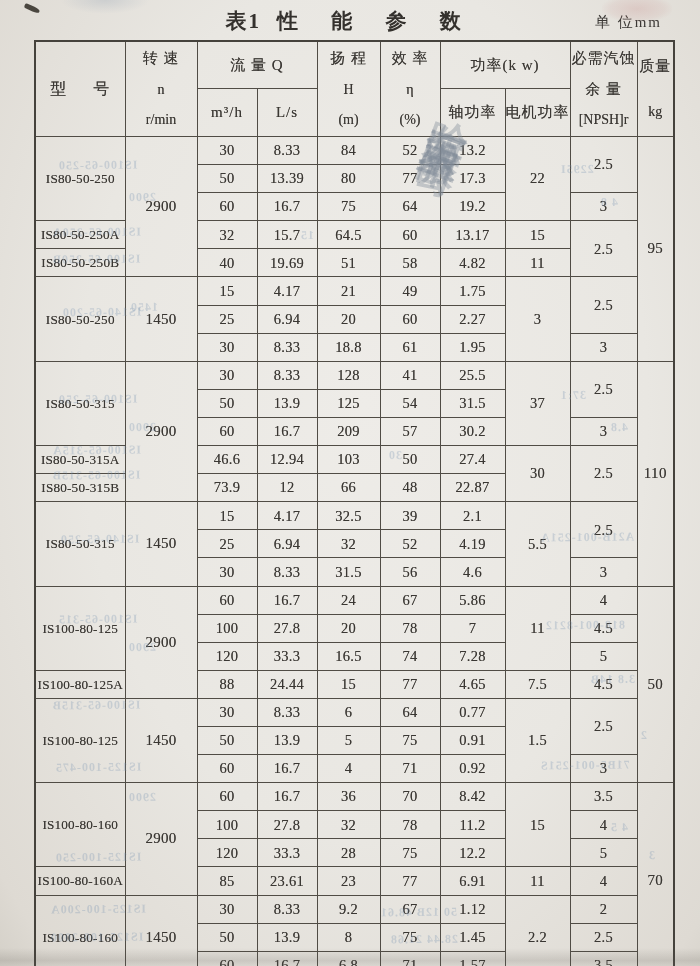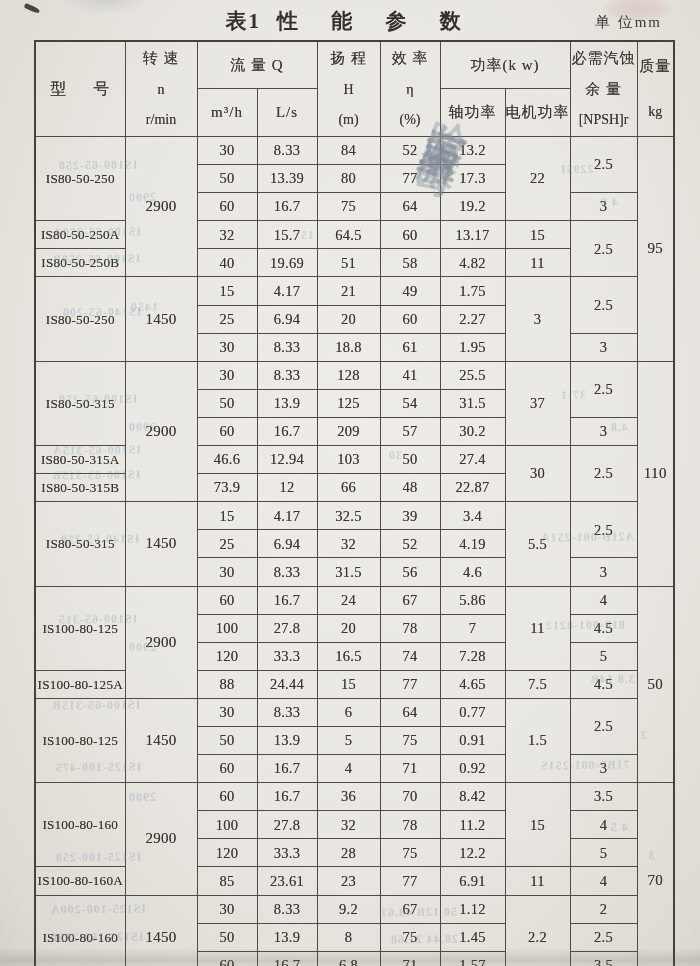--- a/index.html
+++ b/index.html
@@ -268,21 +268,21 @@
         <td>48</td>
         <td>22.87</td>
       </tr>
       <tr>
         <td rowspan="3" class="model-c">IS80-50-315</td>
         <td rowspan="3" class="speed-c">1450</td>
         <td>15</td>
         <td>4.17</td>
         <td>32.5</td>
         <td>39</td>
-        <td>3.4</td>
+        <td>2.1</td>
         <td rowspan="3">5.5</td>
         <td rowspan="2">2.5</td>
       </tr>
       <tr>
         <td>25</td>
         <td>6.94</td>
         <td>32</td>
         <td>52</td>
         <td>4.19</td>
       </tr>

